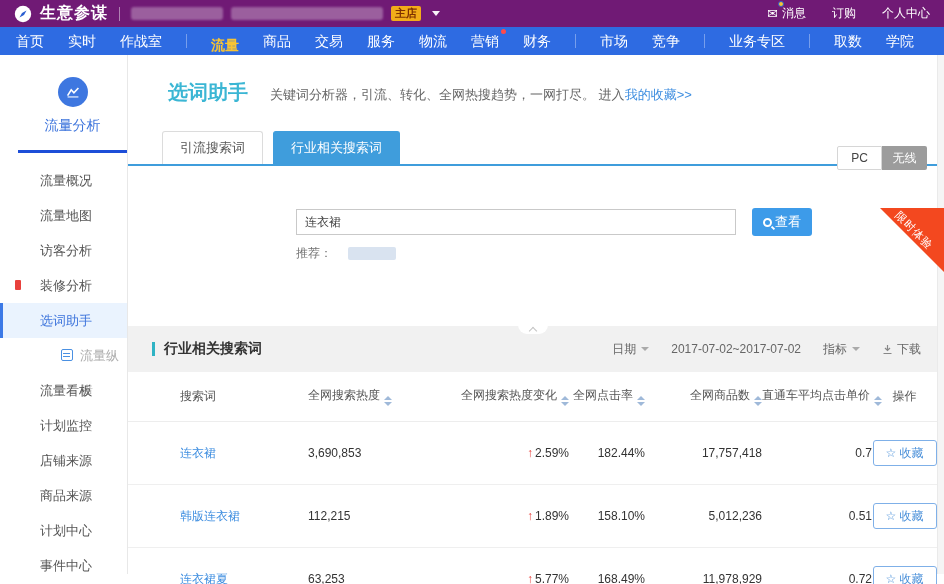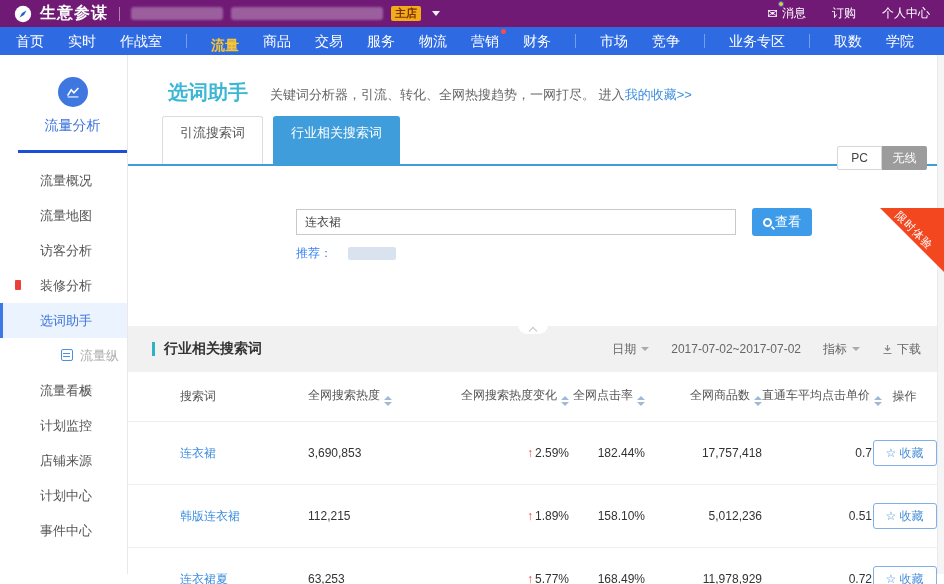--- a/index.html
+++ b/index.html
@@ -62,21 +62,21 @@
   .main { flex:1; position:relative; background:#fff; margin-right:7px; min-width:0; }
 
   .page-head { display:flex; align-items:baseline; margin:24px 0 0 40px; }
   .page-title { color:#3BB6D4; font-size:20px; font-weight:bold; }
   .desc { margin-left:22px; font-size:13px; color:#666; }
   .desc a { color:#3E8EE0; text-decoration:none; cursor:pointer; }
 
   .tabs-row { position:relative; margin-top:26px; border-bottom:2px solid #3F9DDC;
     height:34px; display:flex; align-items:flex-end; }
   .tabs { display:flex; margin-left:34px; gap:10px; }
-  .tab { height:48px; line-height:32px; padding:0 17px; background:#fff; border:1px solid #DCDCDC;
+  .tab { height:33px; line-height:32px; padding:0 17px; background:#fff; border:1px solid #DCDCDC;
     border-bottom:none; border-radius:3px 3px 0 0; font-size:13px; color:#555; cursor:pointer; }
   .tab.active { background:#3F9DDC; border-color:#3F9DDC; color:#fff; }
   .toggle { position:absolute; right:10px; top:14px; display:flex; }
   .tg { width:45px; height:24px; line-height:23px; text-align:center; font-size:12px; cursor:pointer; }
   .tg.pc { border:1px solid #D6D6D6; background:#fff; color:#444; border-radius:2px 0 0 2px; }
   .tg.wl { background:#9C9C9C; color:#fff; border-radius:0 2px 2px 0; line-height:24px; }
 
   .panel { position:relative; height:118px; }
   .corner-ribbon { position:absolute; top:0; right:-7px; width:64px; height:64px;
     overflow:hidden; z-index:6; }
@@ -87,21 +87,21 @@
   .search-row { display:flex; align-items:center; margin:42px 0 0 168px; }
   .kw-input { width:440px; height:26px; border:1px solid #C9C9C9; padding:0 8px; font-size:12px;
     color:#444; outline:none; border-radius:0; font-family:inherit; }
   .search-btn { margin-left:16px; width:60px; height:28px; background:#3D9BE9; color:#fff;
     border:none; border-radius:3px; font-size:13px; display:flex; align-items:center;
     justify-content:center; cursor:pointer; font-family:inherit; }
   .mag { width:9px; height:9px; border:2px solid #fff; border-radius:50%; position:relative;
     display:inline-block; margin-right:3px; }
   .mag::after { content:""; position:absolute; width:2px; height:4px; background:#fff;
     transform:rotate(-45deg); left:7px; top:6px; }
-  .recommend-row { margin:9px 0 0 168px; font-size:12px; color:#3b82f6; display:flex; align-items:center;gap:12px; }
+  .recommend-row { margin:9px 0 0 168px; font-size:12px; color:#737373; display:flex; align-items:center;gap:12px; }
   .chip { width:48px; height:13px; background:#D9E3F0; border-radius:2px; margin-left:4px;
     filter:blur(.6px); }
   .notch { position:absolute; left:50%; bottom:-8px; transform:translateX(-50%); width:30px;
     height:9px; background:#fff; border-radius:0 0 10px 10px; z-index:3; display:flex;
     justify-content:center; }
   .notch i { width:6px; height:6px; border-left:1px solid #C4C4C4; border-top:1px solid #C4C4C4;
     transform:rotate(45deg); margin-top:3px; }
 
   .section-band { height:46px; background:#F1F1F1; display:flex; align-items:center;
     padding:0 16px 0 24px; }
@@ -206,20 +206,21 @@
     <div class="side-menu" id="side-menu">
         <div class="side-item"><span>流量概况</span></div>
         <div class="side-item"><span>流量地图</span></div>
         <div class="side-item"><span>访客分析</span></div>
         <div class="side-item"><i class="hot-badge"></i><span>装修分析</span></div>
         <div class="side-item selected"><span>选词助手</span></div>
         <div class="side-item muted"><i class="mini-icon"></i><span>流量纵横</span></div>
         <div class="side-item"><span>流量看板</span></div>
         <div class="side-item"><span>计划监控</span></div>
         <div class="side-item"><span>店铺来源</span></div>
+        <div class="side-item"><span>商品来源</span></div>
         <div class="side-item"><span>计划中心</span></div>
         <div class="side-item"><span>事件中心</span></div>
       </div>
   </aside>
 
   <main class="main">
     <div class="page-head">
       <span class="page-title">选词助手</span>
       <span class="desc">
         <span>关键词分析器，引流、转化、全网热搜趋势，一网打尽。 进入</span><a>我的收藏&gt;&gt;</a>

